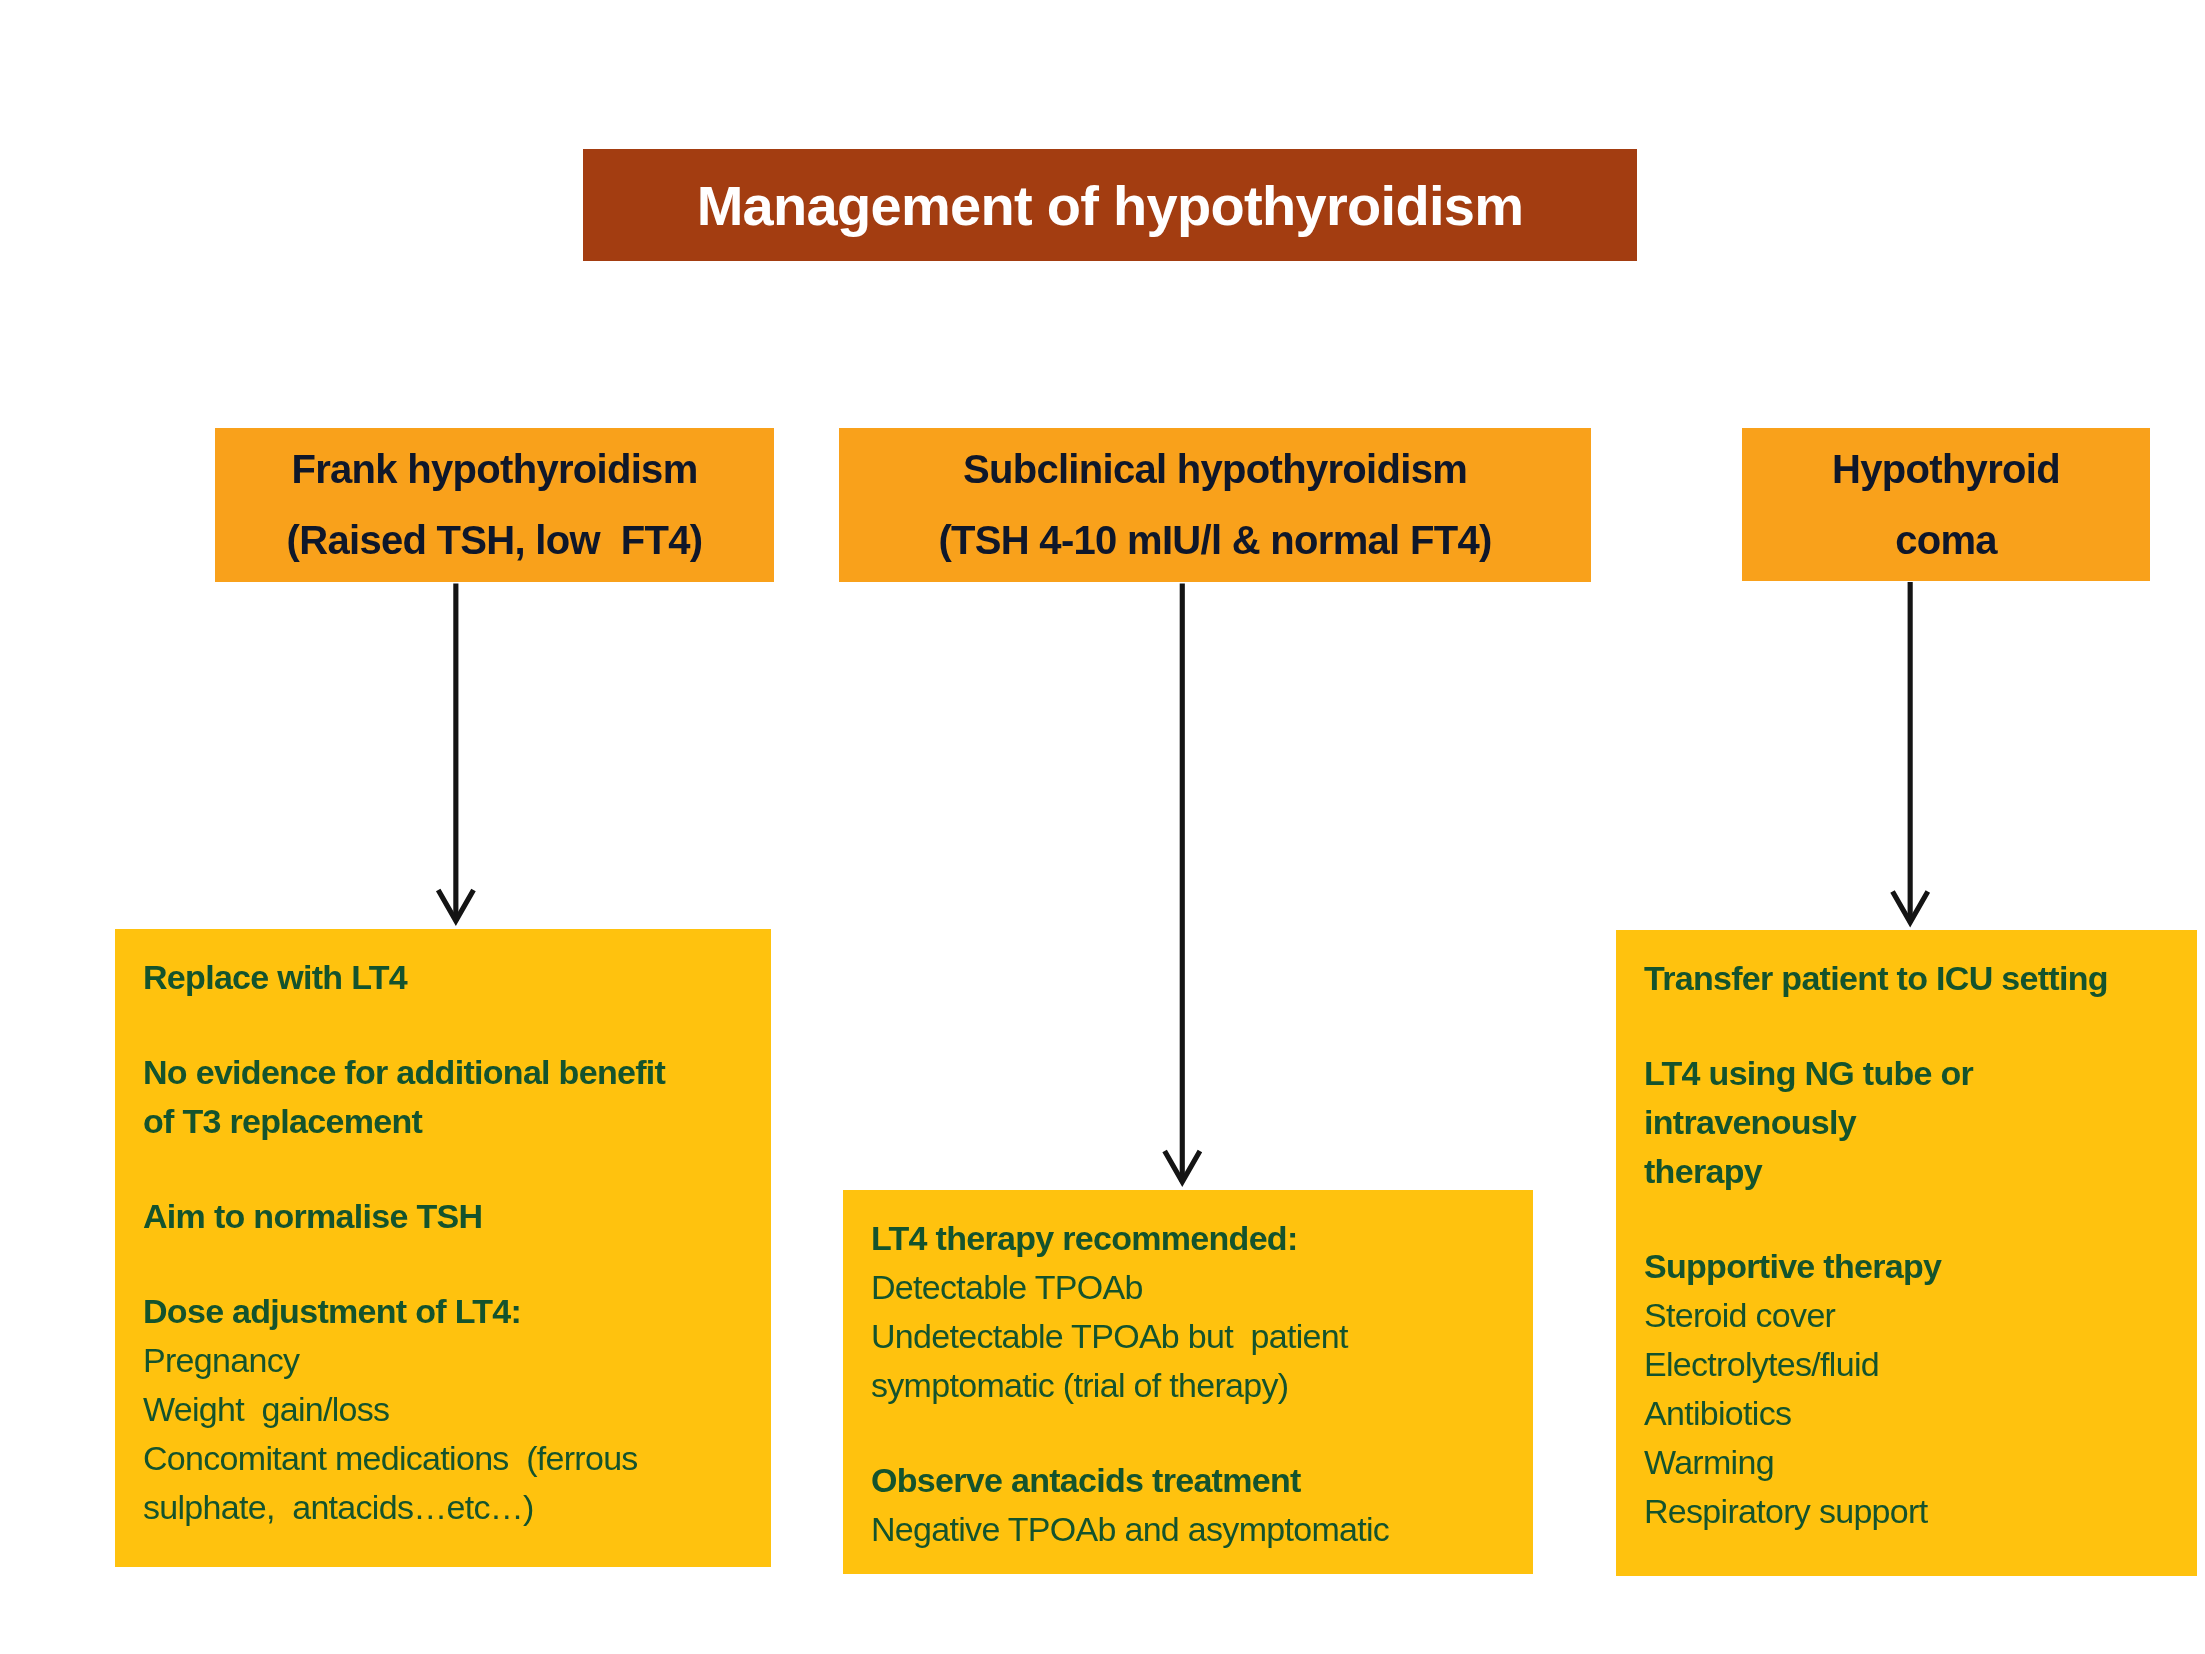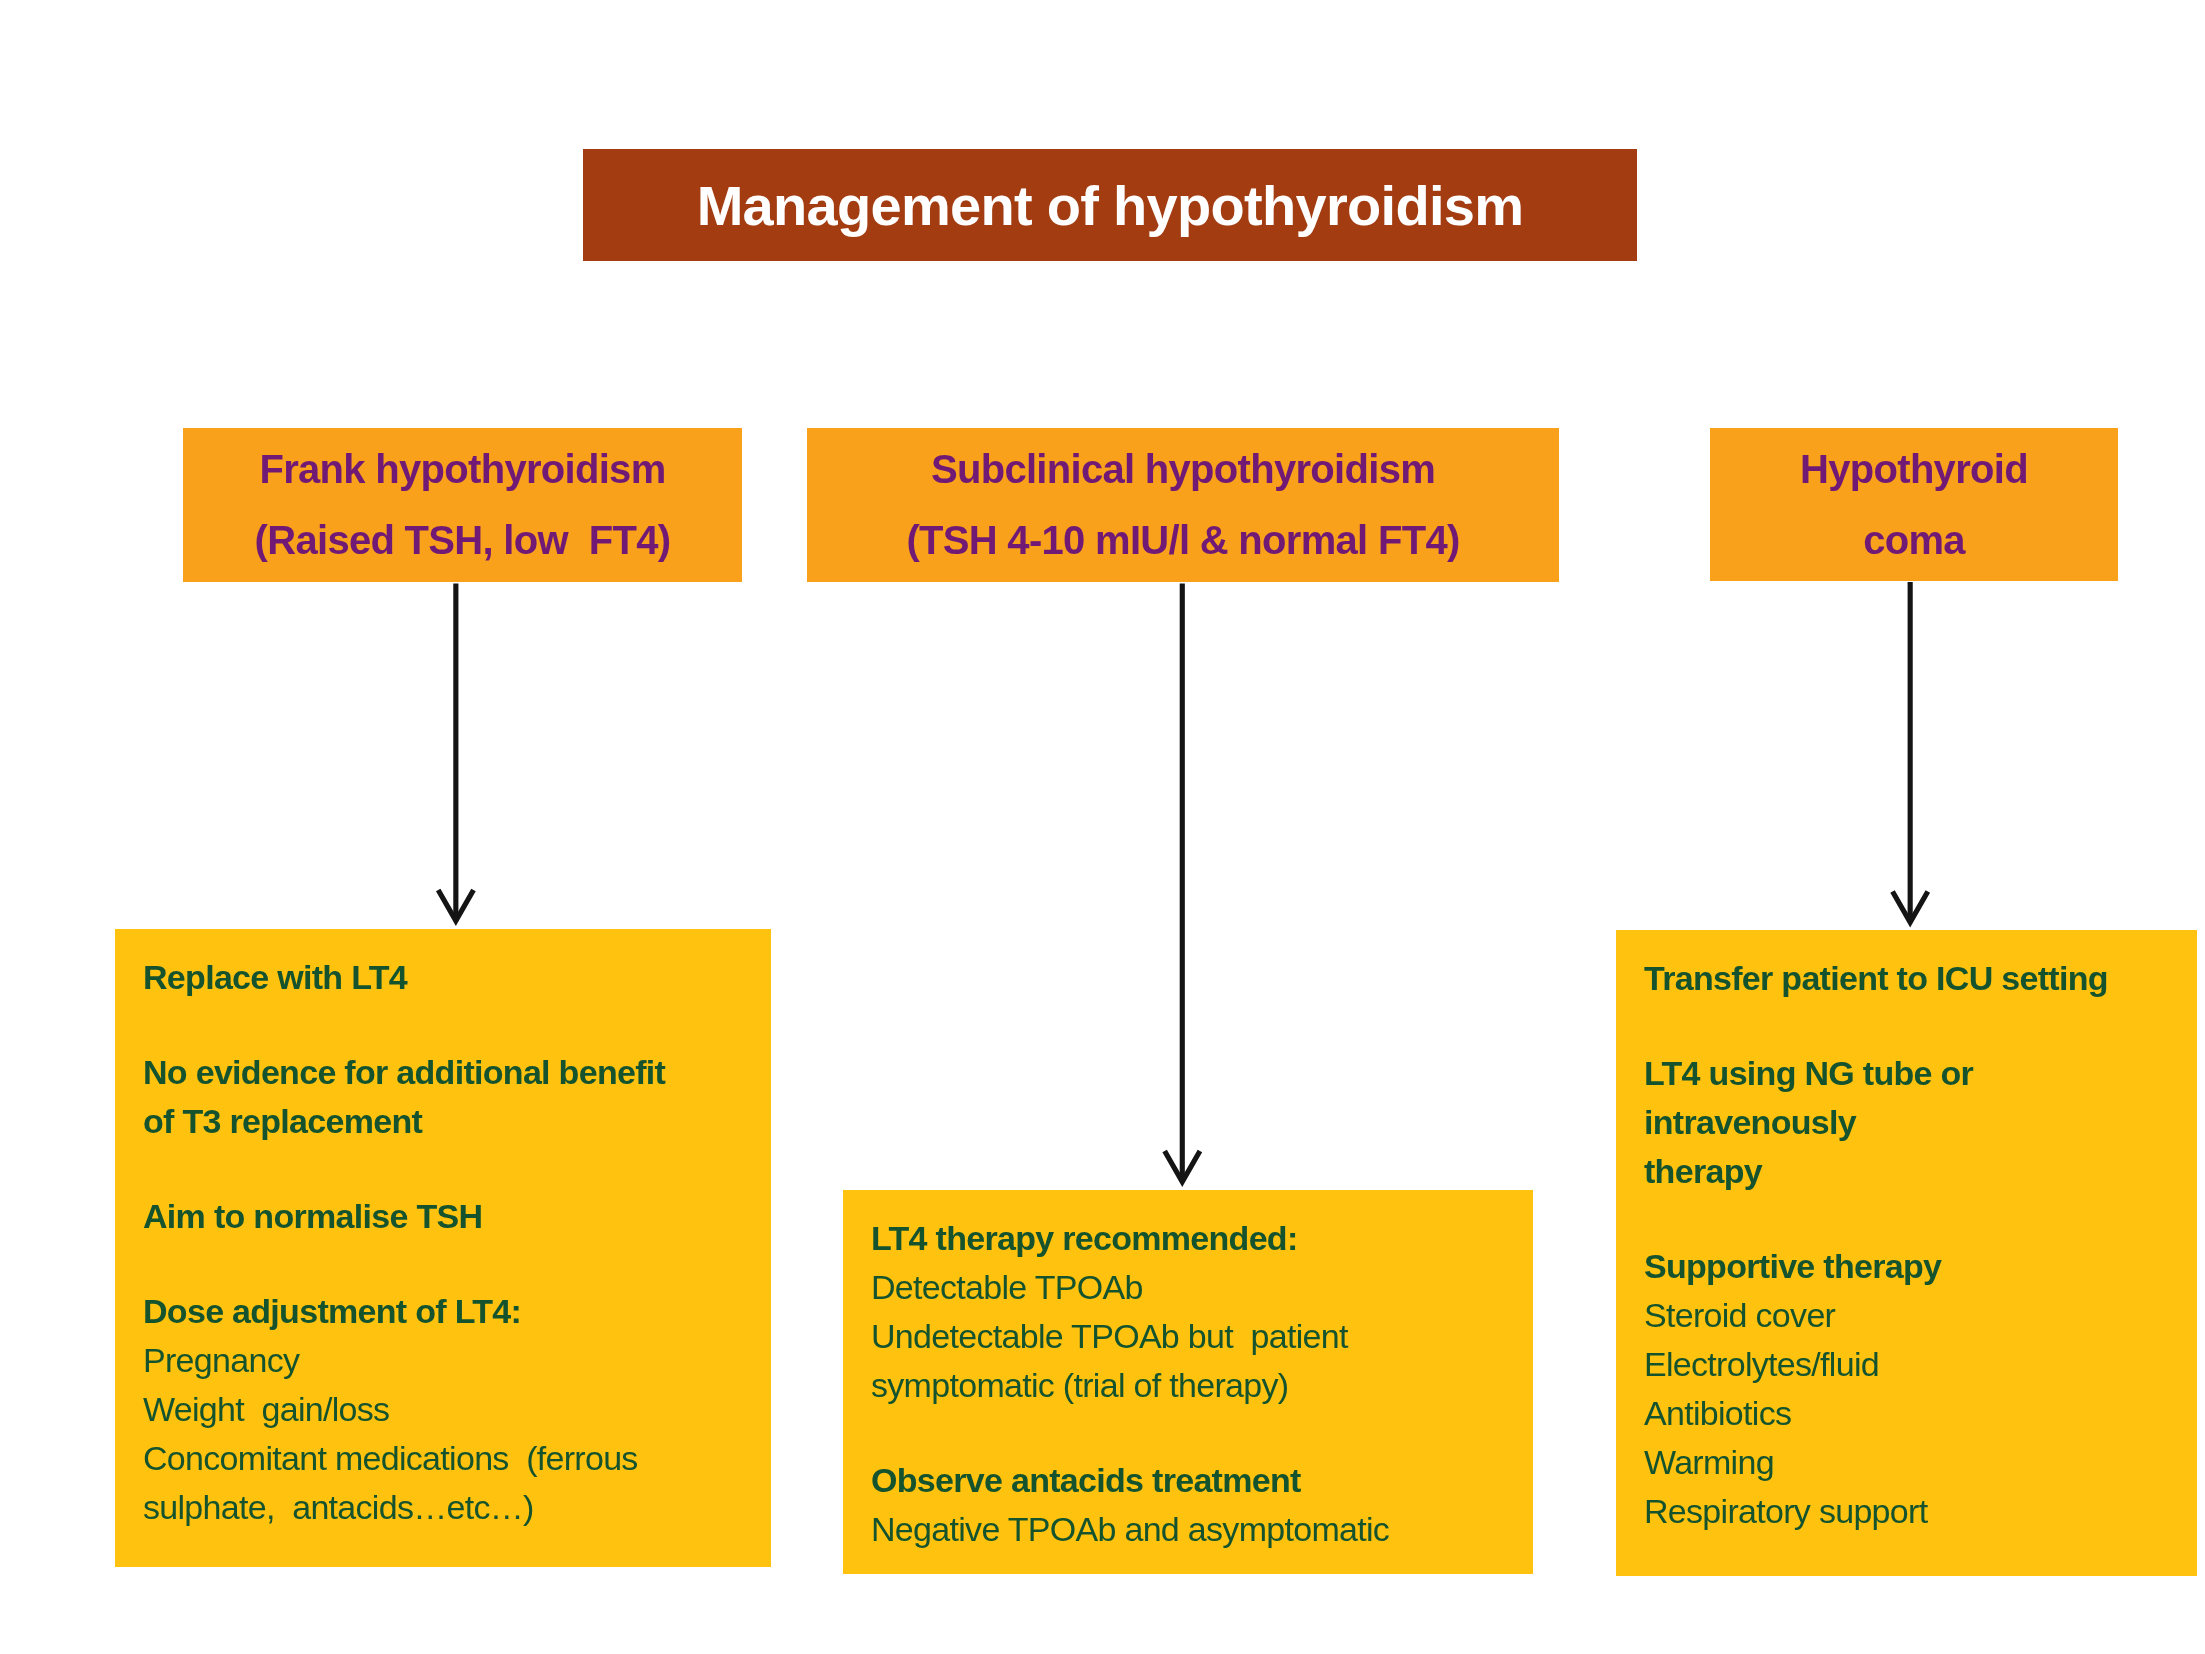--- a/index.html
+++ b/index.html
@@ -33,29 +33,30 @@
     font-weight: bold;
     letter-spacing: -0.7px;
     display: flex;
     align-items: center;
     justify-content: center;
     white-space: pre;
   }
   .header-box {
     position: absolute;
     background: var(--header-bg, #F9A11B);
-    color: #701a75;
+    color: #0f172a;
     font-size: 40px;
     font-weight: bold;
     letter-spacing: -0.7px;
     line-height: 71px;
     text-align: center;
     display: flex;
     flex-direction: column;
     justify-content: center;
+    margin-left: 32px;
   }
   #header-0 { left: 183px;  top: 428px; width: 559px;  height: 154px; }
   #header-1 { left: 807px; top: 428px; width: 752px; height: 154px; }
   #header-2 { left: 1710px; top: 428px; width: 408px;  height: 153px; }
   .hline { white-space: pre; }
 
   .body-box {
     position: absolute;
     background: var(--body-bg, #FFC20E);
     color: #14532d;

